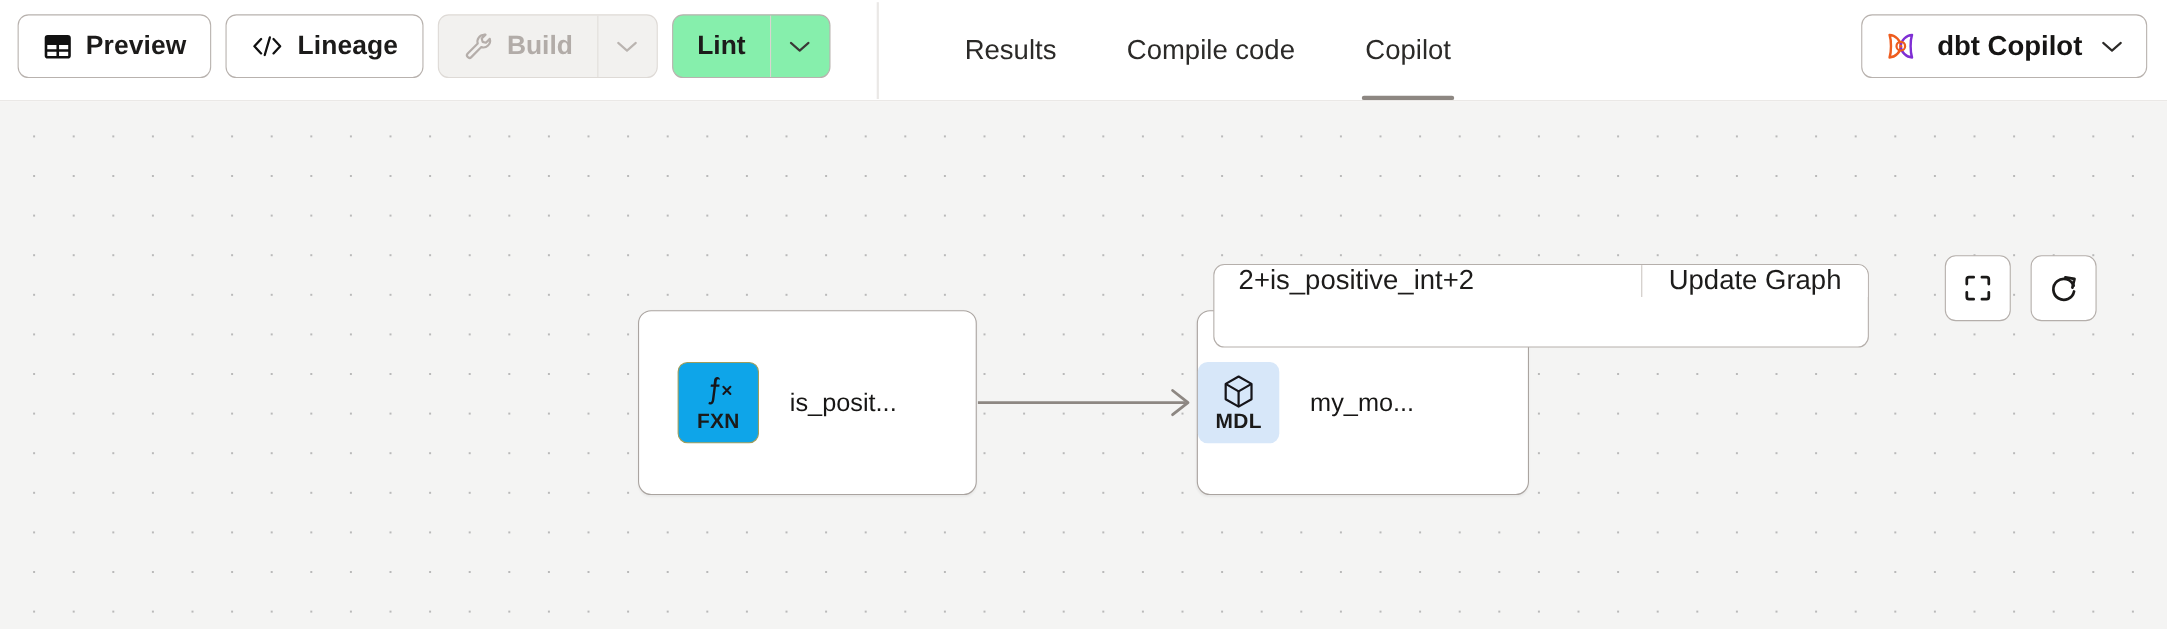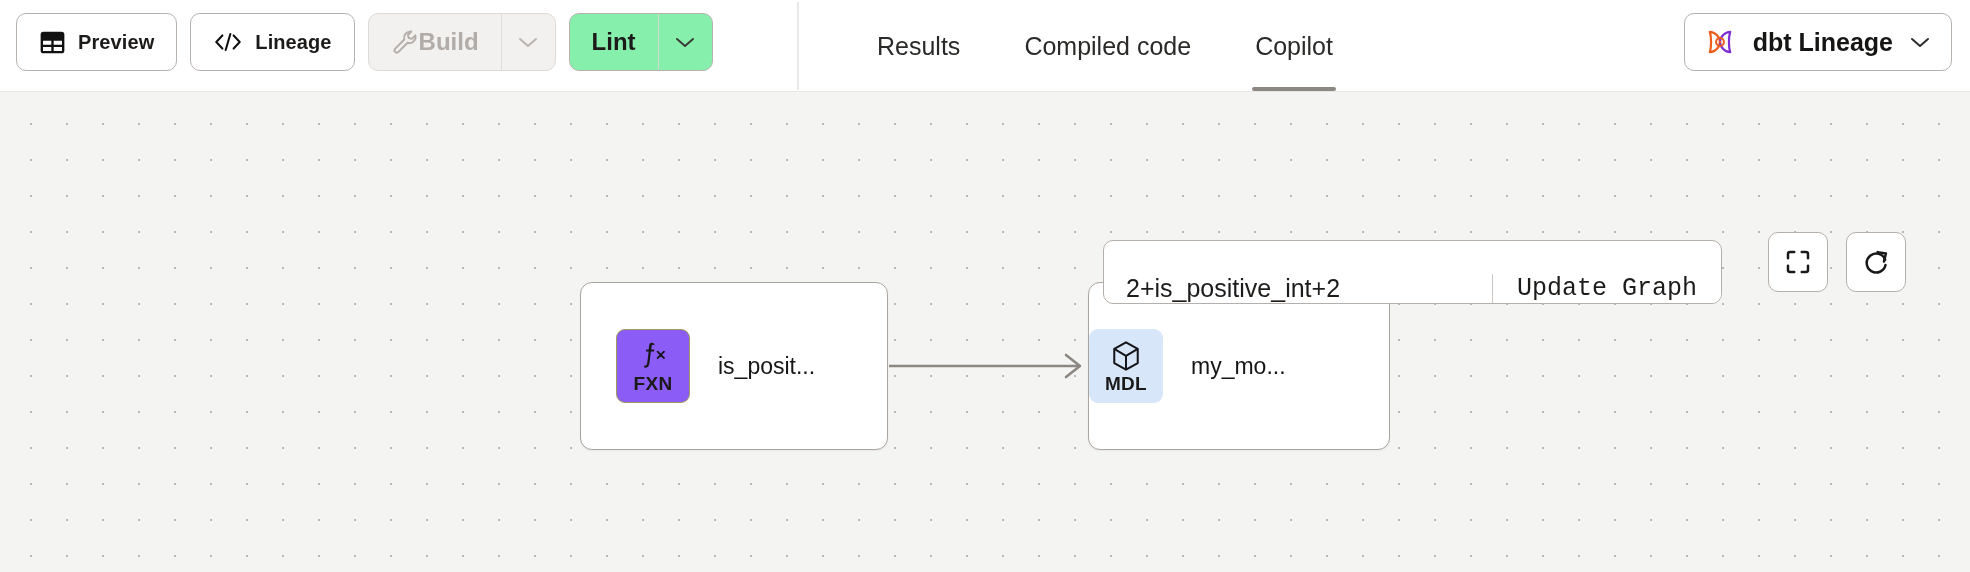--- a/index.html
+++ b/index.html
@@ -35,21 +35,21 @@
     display: flex;
     align-items: center;
     justify-content: center;
     gap: 12px;
     height: 58px;
     padding: 0 22px;
     border: 1px solid #b8b2ae;
     border-radius: 10px;
     background: #ffffff;
     color: #1c1b1a;
-    font-size: 20px;
+    font-size: 24px;
     font-weight: 700;
     letter-spacing: .1px;
     white-space: nowrap;
     cursor: pointer;
   }
   .btn .lbl { line-height: 1; }
 
   
   .split {
     display: flex;
@@ -57,20 +57,21 @@
     height: 58px;
     border: 1px solid #b8b2ae;
     border-radius: 10px;
     overflow: hidden;
     background: #86efac;
   }
   .split > .main {
     display: flex;
     align-items: center;
     justify-content: center;
+    gap: 12px;
     padding: 0 22px;
     font-size: 24px;
     font-weight: 700;
     color: #1c1b1a;
     cursor: pointer;
   }
   .split > .caret {
     display: flex;
     align-items: center;
     justify-content: center;
@@ -163,22 +164,22 @@
   .graph-controls {
     position: absolute;
     left: 1103px;
     top: 148px;
     display: flex;
     align-items: center;
     z-index: 5;
   }
   .search-group {
     display: flex;
-    align-items: flex-end;
-    height: 64px;
+    align-items: flex-start;
+    height: 76px;
     background: #ffffff;
     border: 1px solid #b5afab;
     border-radius: 10px;
     overflow: hidden;
   }
   .search-input {
     width: 388px;
     border: none;
     outline: none;
     background: transparent;
@@ -192,21 +193,20 @@
     align-items: center;
     justify-content: center;
     padding: 0 24px;
     border-left: 1px solid #ccc7c3;
     font-size: 25px;
     font-weight: 400;
     color: #1d1c1b;
     background: #ffffff;
     white-space: nowrap;
     cursor: pointer;
-    font-family: Liberation Mono, monospace;
   }
 
   .icon-btns {
     position: absolute;
     left: 1768px;
     top: 140px;
     display: flex;
     gap: 18px;
     z-index: 5;
   }
@@ -238,21 +238,21 @@
     width: 74px;
     height: 74px;
     border-radius: 9px;
     display: flex;
     flex-direction: column;
     align-items: center;
     justify-content: center;
     gap: 1px;
     flex: none;
   }
-  .node-badge.fxn { background: #8b5cf6; border: 1px solid #9d9d5c; margin-left: 35px; }
+  .node-badge.fxn { background: #0ea5e9; border: 1px solid #9d9d5c; margin-left: 35px; }
   .node-badge.mdl { background: #d7e7f9; }
   .badge-glyph { line-height: 1; display:flex; align-items:center; justify-content:center; height: 34px; }
   .badge-text {
     font-size: 19px;
     font-weight: 700;
     color: #1b1a19;
     letter-spacing: .3px;
     line-height: 1;
   }
   .node-label {
@@ -321,37 +321,37 @@
     </div>
   </div>
 
   <div class="divider-v"></div>
 
   <div class="tabs">
     <div class="tab">
       <span>Results</span>
     </div>
     <div class="tab">
-      <span>Compiled code</span>
+      <span>Compile code</span>
     </div>
     <div class="tab active">
       <span>Copilot</span>
     </div>
   </div>
 
   <div class="copilot">
     <span class="icn">
       <svg width="34" height="34" viewBox="0 0 40 40" fill="none">
         <path d="M8 8 C14 8, 20 14, 20 20 C20 26, 14 32, 8 32 C10 26, 10 14, 8 8 Z" stroke="#ee5c1e" stroke-width="2.6" stroke-linejoin="round" fill="none"></path>
         <path d="M32 8 C26 8, 20 14, 20 20 C20 26, 26 32, 32 32 C30 26, 30 14, 32 8 Z" stroke="#7f2fd4" stroke-width="2.6" stroke-linejoin="round" fill="none"></path>
         <circle cx="20" cy="20" r="4.6" stroke="#ee5c1e" stroke-width="2.4" fill="none"></circle>
         <circle cx="20" cy="20" r="1.6" fill="#ee5c1e"></circle>
       </svg>
     </span>
-    <span>dbt Lineage</span>
+    <span>dbt Copilot</span>
     <span class="icn">
       <svg width="22" height="14" viewBox="0 0 22 14" fill="none">
         <path d="M3 4L11 11L19 4" stroke="#2c2a28" stroke-width="1.9" stroke-linecap="round" stroke-linejoin="round"></path>
       </svg>
     </span>
   </div>
 </div>
 
 <div class="canvas">
 

